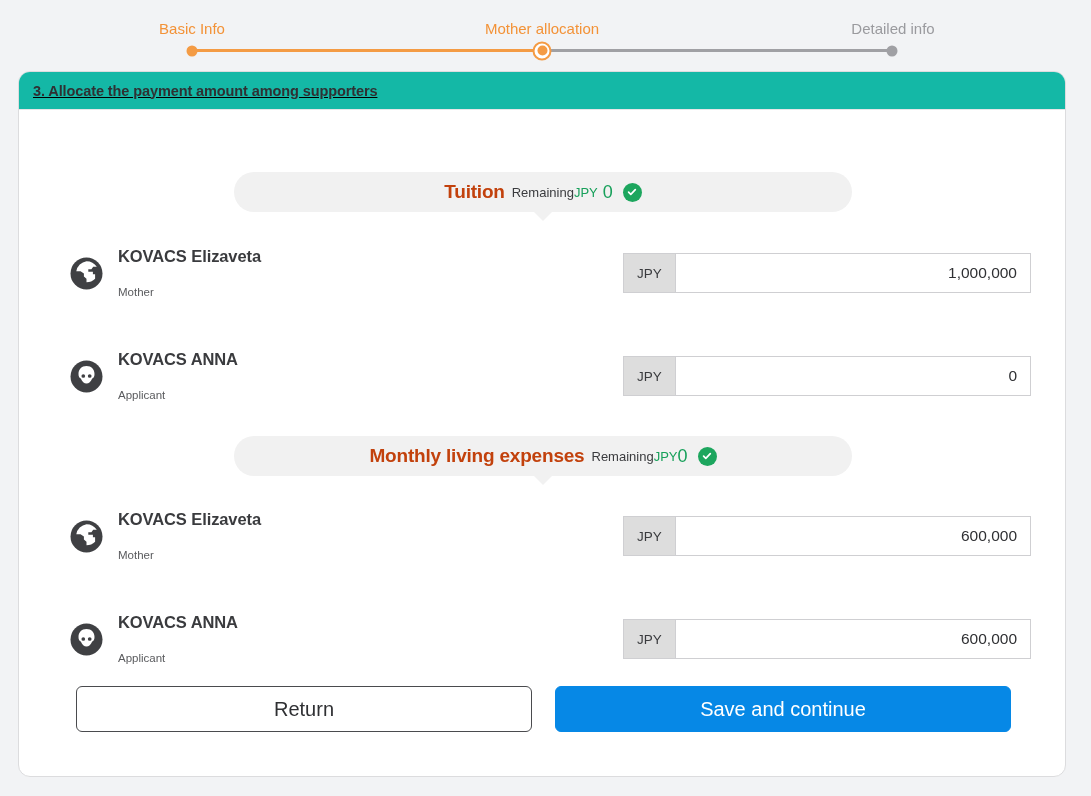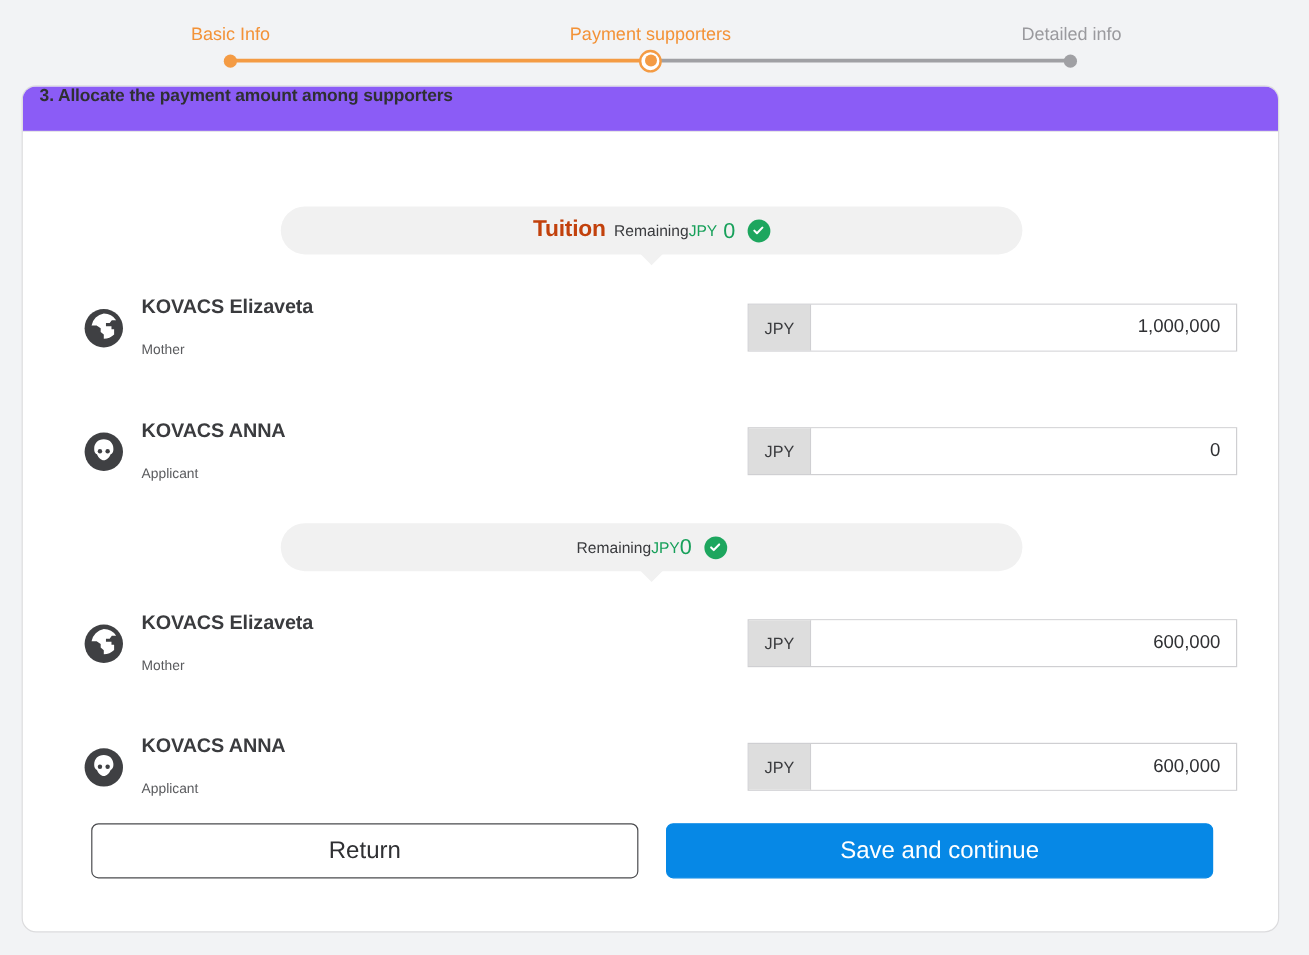--- a/index.html
+++ b/index.html
@@ -89,25 +89,26 @@
     position: absolute;
     left: 18px; top: 71px;
     width: 1048px; height: 706px;
     background: #ffffff;
     border: 1px solid #dcdcde;
     border-radius: 12px;
     overflow: hidden;
   }
   .card-header {
     height: 38px;
-    background: #8b5cf6;
+    background: #14b8a6;
     border-bottom: 1px solid #e6e6e8;
     display: flex;
-    align-items: flex-start;
+    align-items: center;
     padding-left: 14px;
+    text-decoration: underline;
   }
   .card-header-title {
     font-size: 14.5px;
     font-weight: bold;
     color: #2f3033;
     letter-spacing: -0.1px;
   }
   .card-body {
     position: relative;
     height: 667px;
@@ -274,21 +275,21 @@
   }
 </style>
 </head>
 <body>
 
 <div class="page">
 
   <div class="stepper">
     <div class="step-labels">
       <div class="step-label active" style="left:192px;">Basic Info</div>
-      <div class="step-label current" style="left:542px;">Payment supporters</div>
+      <div class="step-label current" style="left:542px;">Mother allocation</div>
       <div class="step-label inactive" style="left:893px;">Detailed info</div>
     </div>
     <div class="track track-done"></div>
     <div class="track track-pending"></div>
     <div class="dot dot-done"></div>
     <div class="dot dot-current"></div>
     <div class="dot dot-pending"></div>
   </div>
 
   <div class="card">
@@ -348,20 +349,21 @@
           </span>
         </div>
         <div class="amount-field">
           <span class="cur-prefix">JPY</span>
           <input class="amount-input" type="text" value="0" style="">
         </div>
       </div>
 
       <div class="banner-wrap" style="top:326px;">
         <div class="banner">
+          <span class="banner-title">Monthly living expenses</span>
           <span class="banner-remaining">Remaining</span>
           <span class="banner-cur">JPY</span>
           <span class="banner-amt tight">0</span>
           <span class="check-badge">
             <svg width="12" height="12" viewBox="0 0 12 12">
               <path d="M2.6 6.2 L4.8 8.4 L9.3 3.7" fill="none" stroke="#ffffff" stroke-width="1.7" stroke-linecap="round" stroke-linejoin="round"></path>
             </svg>
           </span>
         </div>
       </div>

